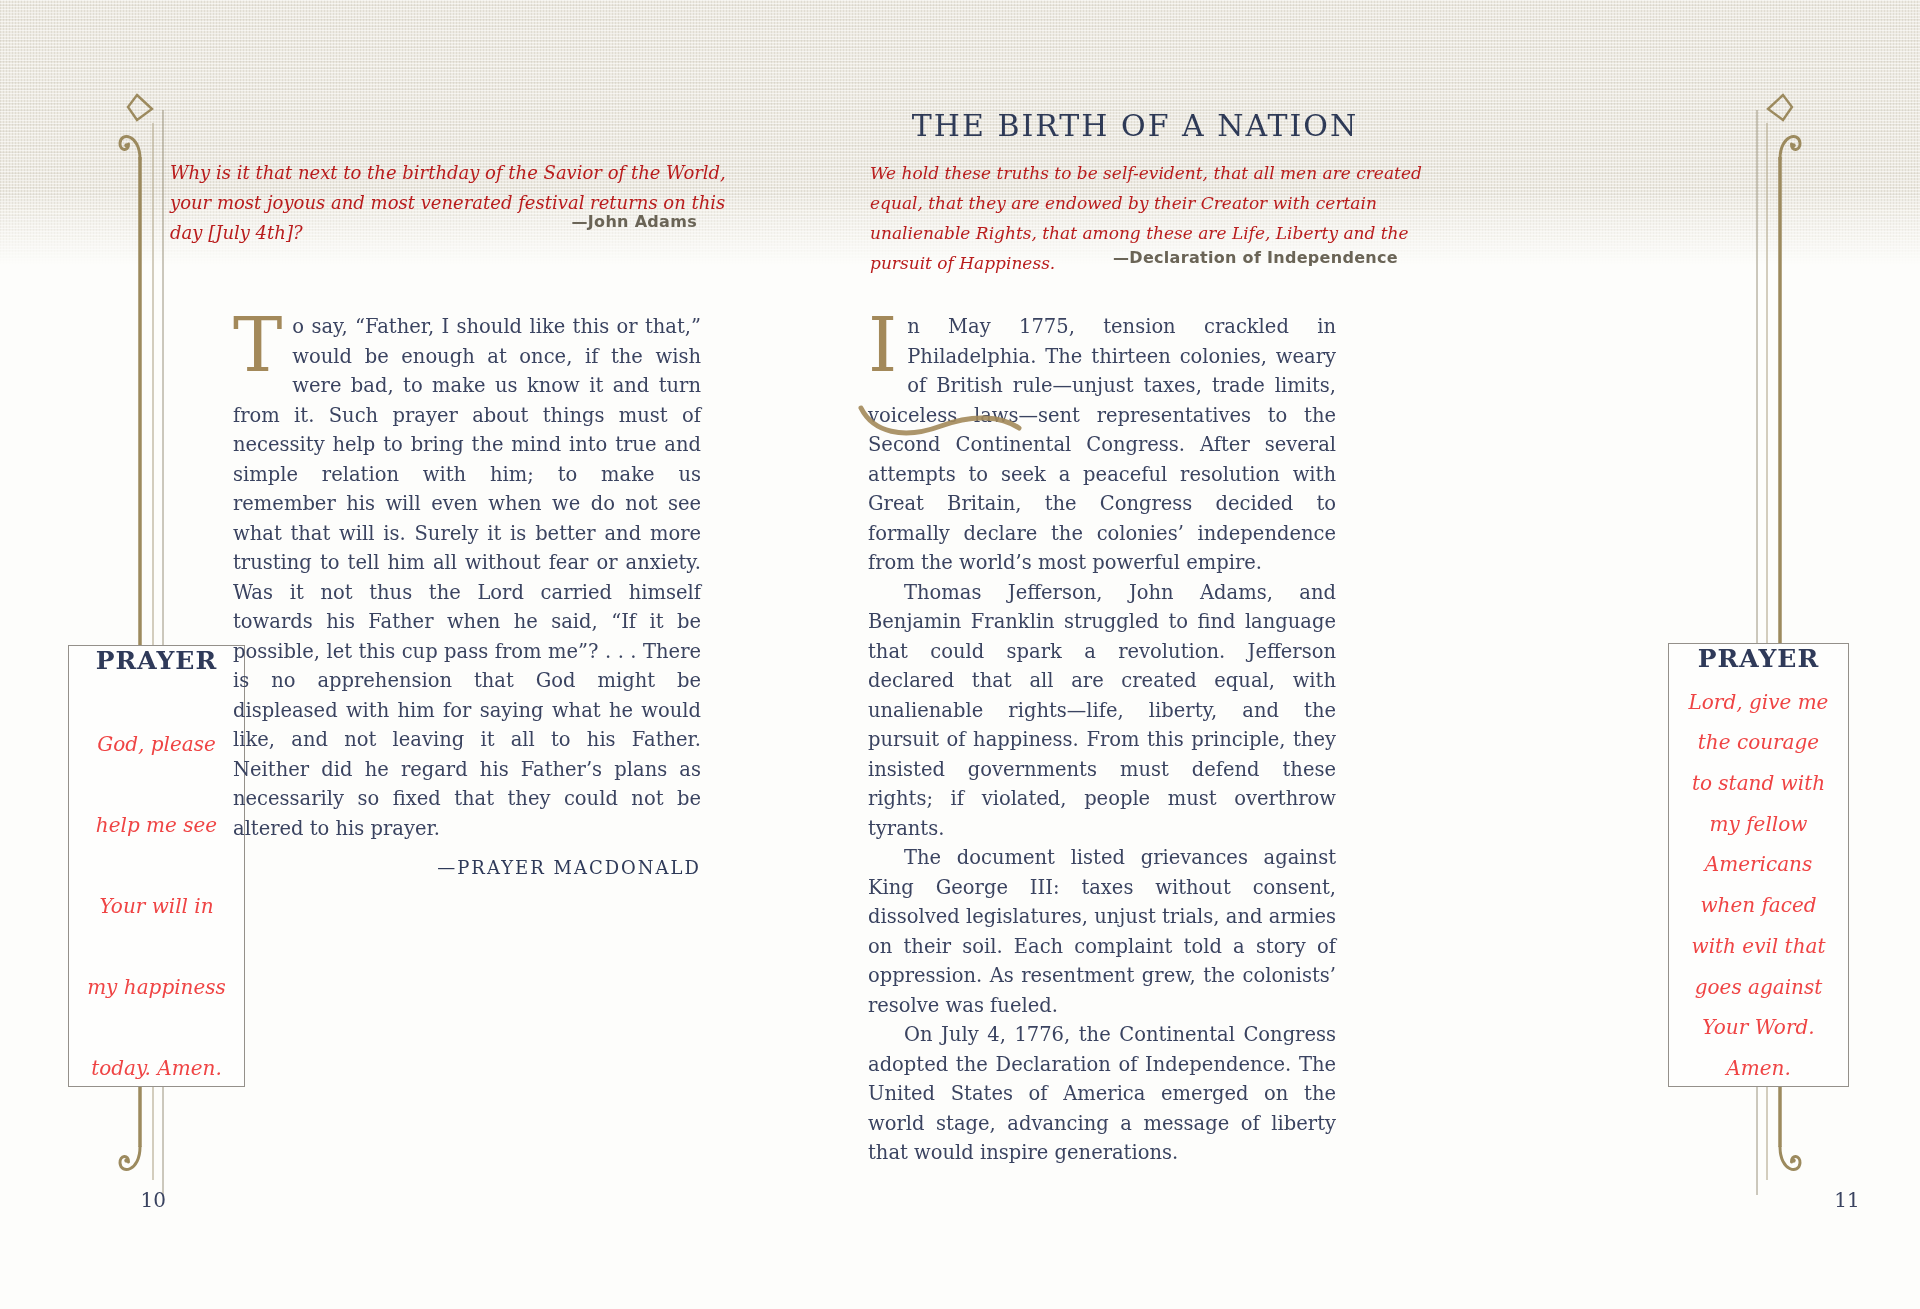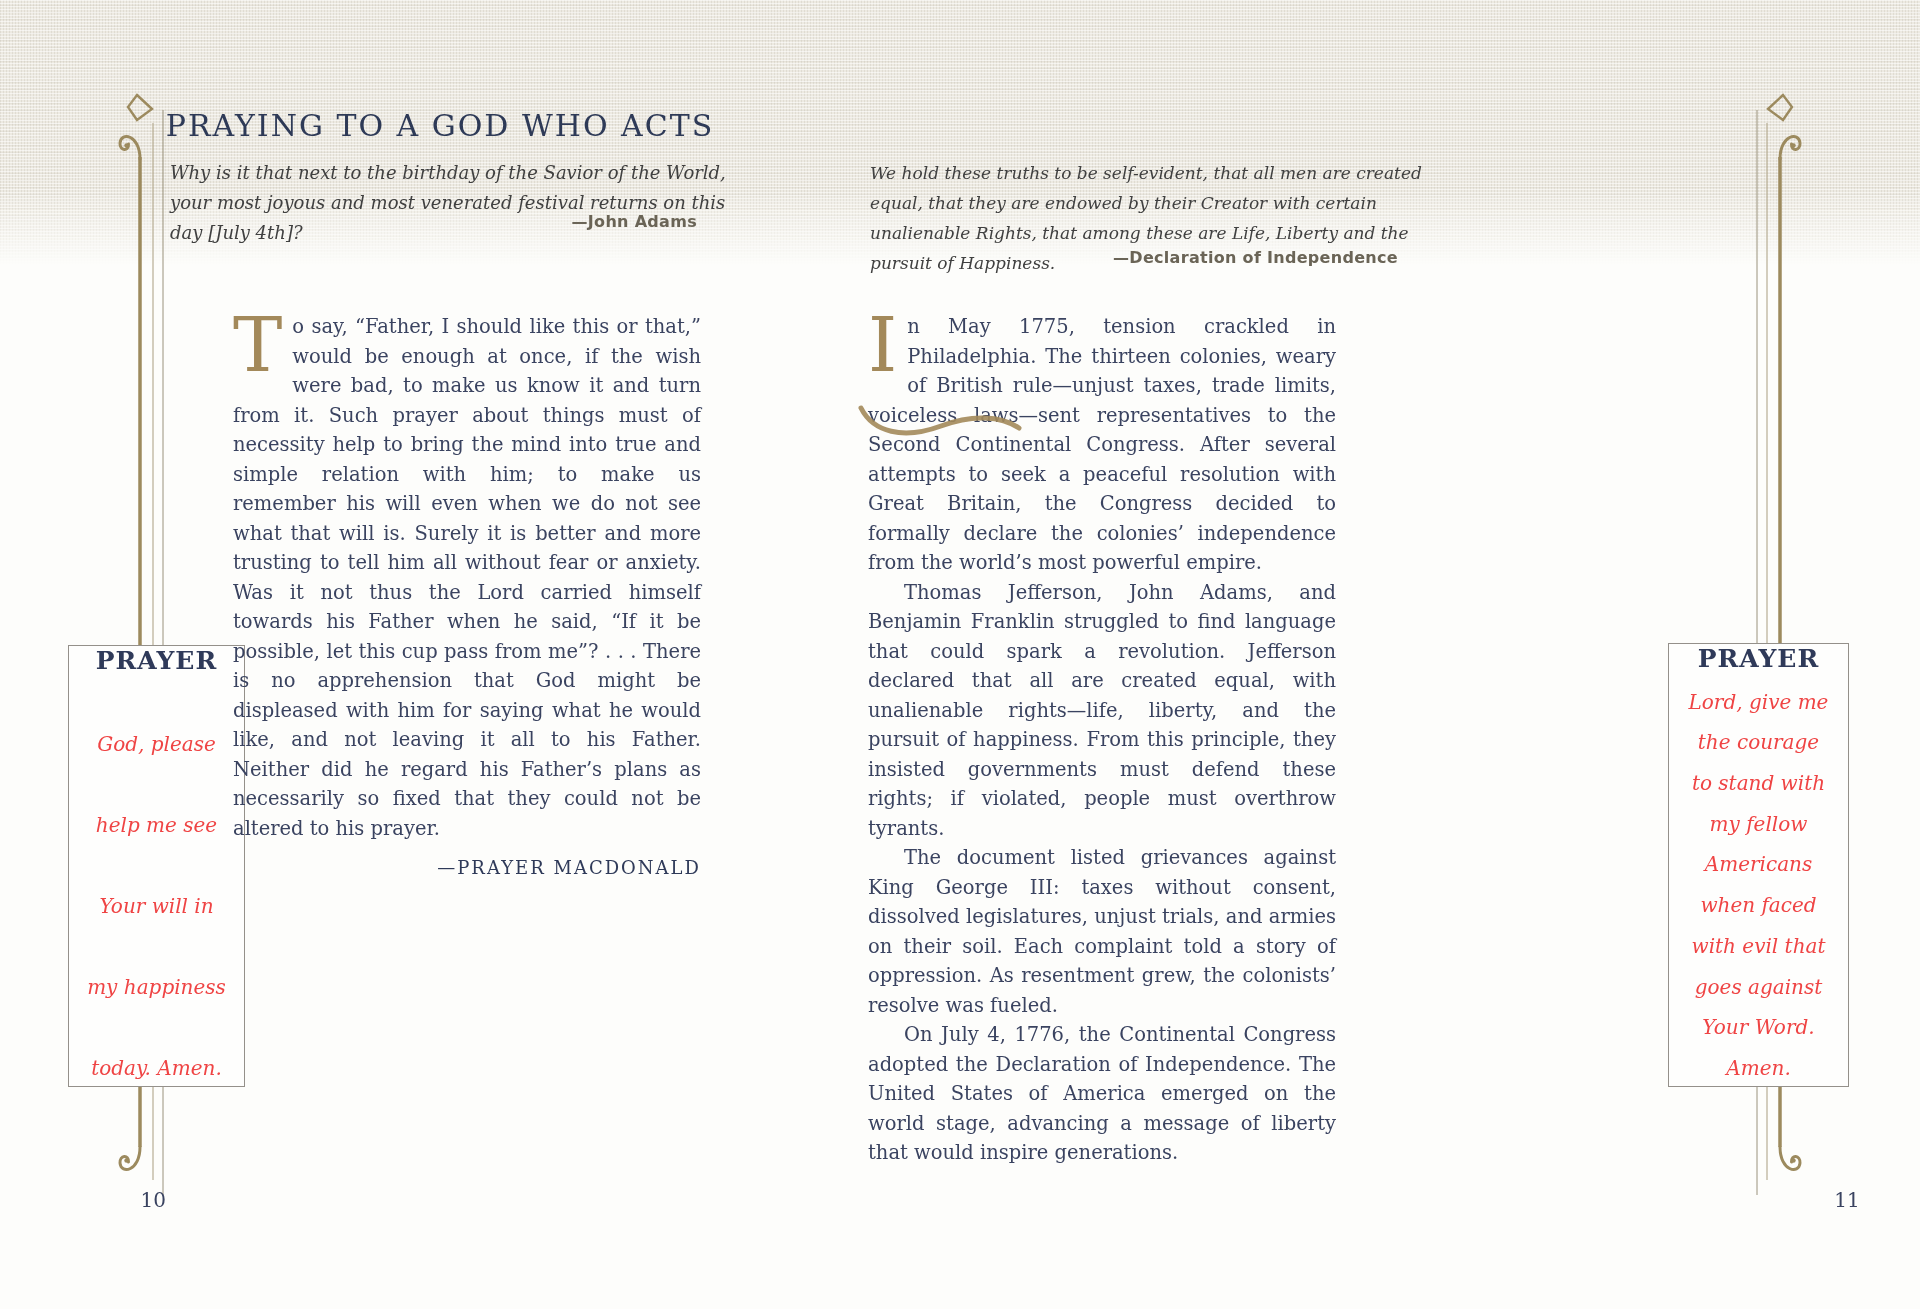--- a/index.html
+++ b/index.html
@@ -28,21 +28,21 @@
   .title{
     position:absolute;z-index:3;text-align:center;
     font-size:30px;letter-spacing:2px;color:#2e3a57;
     font-family:"DejaVu Serif", serif;font-weight:400;
   }
   .title.left-t{left:120px;width:640px;top:88px;}
   .title.right-t{left:835px;width:600px;top:88px;}
 
   .epigraph{
     position:absolute;z-index:3;
-    font-style:italic;font-size:18px;line-height:30px;color:#404040;
+    font-style:italic;font-size:18px;line-height:30px;color:#b91c1c;
   }
   .epigraph.left-e{left:170px;top:158px;width:560px;}
   .epigraph.right-e{left:870px;top:158px;width:565px;font-size:17px;}
 
   .attr-sans{
     position:absolute;z-index:3;text-align:right;
     font-family:"DejaVu Sans", sans-serif;font-weight:bold;
     font-size:16px;color:#6a6456;letter-spacing:.3px;
   }
   .attr-sans.left-a{left:170px;width:527px;top:212px;}
@@ -111,21 +111,20 @@
     <line x1="32" y1="38" x2="32" y2="1095" stroke="#b7ad94" stroke-width="1.2"></line>
     <line x1="22" y1="25" x2="22" y2="1110" stroke="#9a927c" stroke-width="1"></line>
     <line x1="45" y1="72" x2="45" y2="1062" stroke="#9c8a5e" stroke-width="3.5"></line>
     <path d="M45,74 C45,50 64,46 65,58 C65.5,66 56,67 56.5,59" fill="none" stroke="#9c8a5e" stroke-width="3" stroke-linecap="round"></path>
     <circle cx="58.5" cy="60.5" r="2.2" fill="#9c8a5e"></circle>
     <path d="M48,10 L33,24 L48,35 L57,22 Z" fill="none" stroke="#9c8a5e" stroke-width="2.4" stroke-linejoin="miter"></path>
     <path d="M45,1062 C45,1086 64,1090 65,1078 C65.5,1070 56,1069 56.5,1077" fill="none" stroke="#9c8a5e" stroke-width="3" stroke-linecap="round"></path>
     <circle cx="58.5" cy="1075.5" r="2.2" fill="#9c8a5e"></circle>
   </svg>
 
-  <h1 class="title left-t">PRAYING TO A GOD WHO ACTS</h1>
 
   <div class="epigraph left-e">Why is it that next to the birthday of the Savior of the World, your most joyous and most venerated festival returns on this day [July 4th]?</div>
 
   <div class="attr-sans left-a">—John Adams</div>
 
   <div class="bodycol left-b">
     <p><span class="dropcap">T</span><span>o say, “Father, I should like this or that,” would be enough at once, if the wish were bad, to make us know it and turn from it. Such prayer about things must of necessity help to bring the mind into true and simple relation with him; to make us remember his will even when we do not see what that will is. Surely it is better and more trusting to tell him all without fear or anxiety. Was it not thus the Lord carried himself towards his Father when he said, “If it be possible, let this cup pass from me”? . . . There is no apprehension that God might be displeased with him for saying what he would like, and not leaving it all to his Father. Neither did he regard his Father’s plans as necessarily so fixed that they could not be altered to his prayer.</span></p>
     <div class="attr-serif">—PRAYER MACDONALD</div>
   </div>
 
@@ -133,20 +132,21 @@
     <div class="prayer-label">PRAYER</div>
     <span class="prayer-line">God, please</span>
     <span class="prayer-line">help me see</span>
     <span class="prayer-line">Your will in</span>
     <span class="prayer-line">my happiness</span>
     <span class="prayer-line">today. Amen.</span>
   </div>
 
   <div class="pagenum left-n">10</div>
 
+  <h1 class="title right-t">THE BIRTH OF A NATION</h1>
 
   <div class="epigraph right-e">We hold these truths to be self-evident, that all men are created equal, that they are endowed by their Creator with certain unalienable Rights, that among these are Life, Liberty and the pursuit of Happiness.</div>
 
   <div class="attr-sans right-a">—Declaration of Independence</div>
 
   <div class="bodycol right-b">
     <p><span class="dropcap">I</span><span>n May 1775, tension crackled in Philadelphia. The thirteen colonies, weary of British rule—unjust taxes, trade limits, voiceless laws—sent representatives to the Second Continental Congress. After several attempts to seek a peaceful resolution with Great Britain, the Congress decided to formally declare the colonies’ independence from the world’s most powerful empire.</span></p>
     <p class="indent">Thomas Jefferson, John Adams, and Benjamin Franklin struggled to find language that could spark a revolution. Jefferson declared that all are created equal, with unalienable rights—life, liberty, and the pursuit of happiness. From this principle, they insisted governments must defend these rights; if violated, people must overthrow tyrants.</p>
     <p class="indent">The document listed grievances against King George III: taxes without consent, dissolved legislatures, unjust trials, and armies on their soil. Each complaint told a story of oppression. As resentment grew, the colonists’ resolve was fueled.</p>
     <p class="indent">On July 4, 1776, the Continental Congress adopted the Declaration of Independence. The United States of America emerged on the world stage, advancing a message of liberty that would inspire generations.</p>

